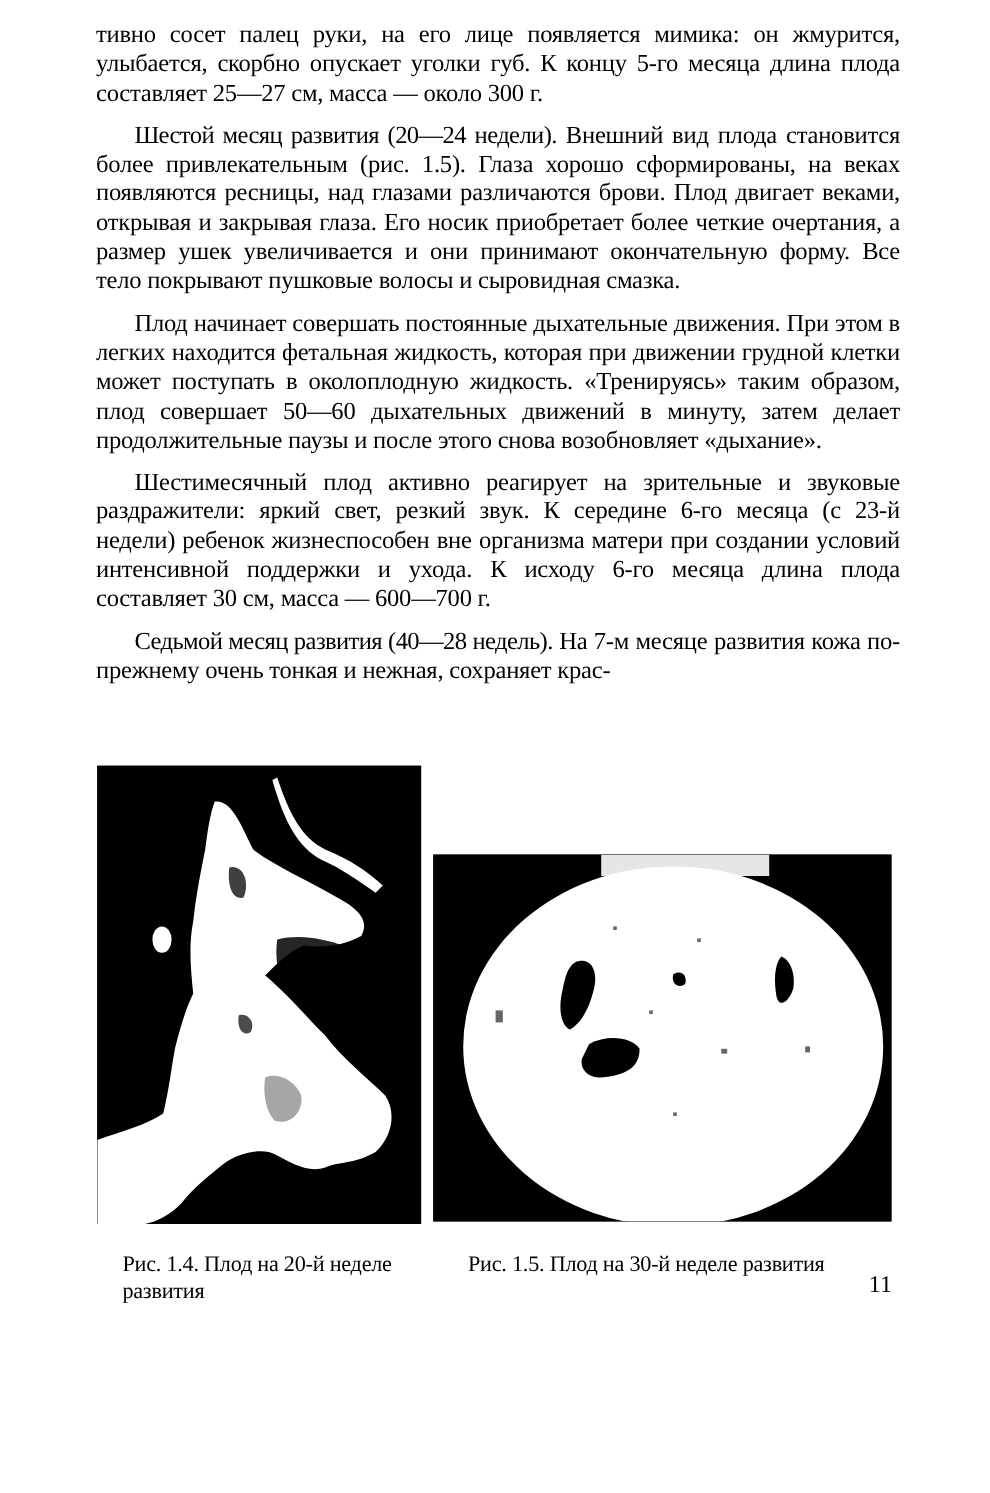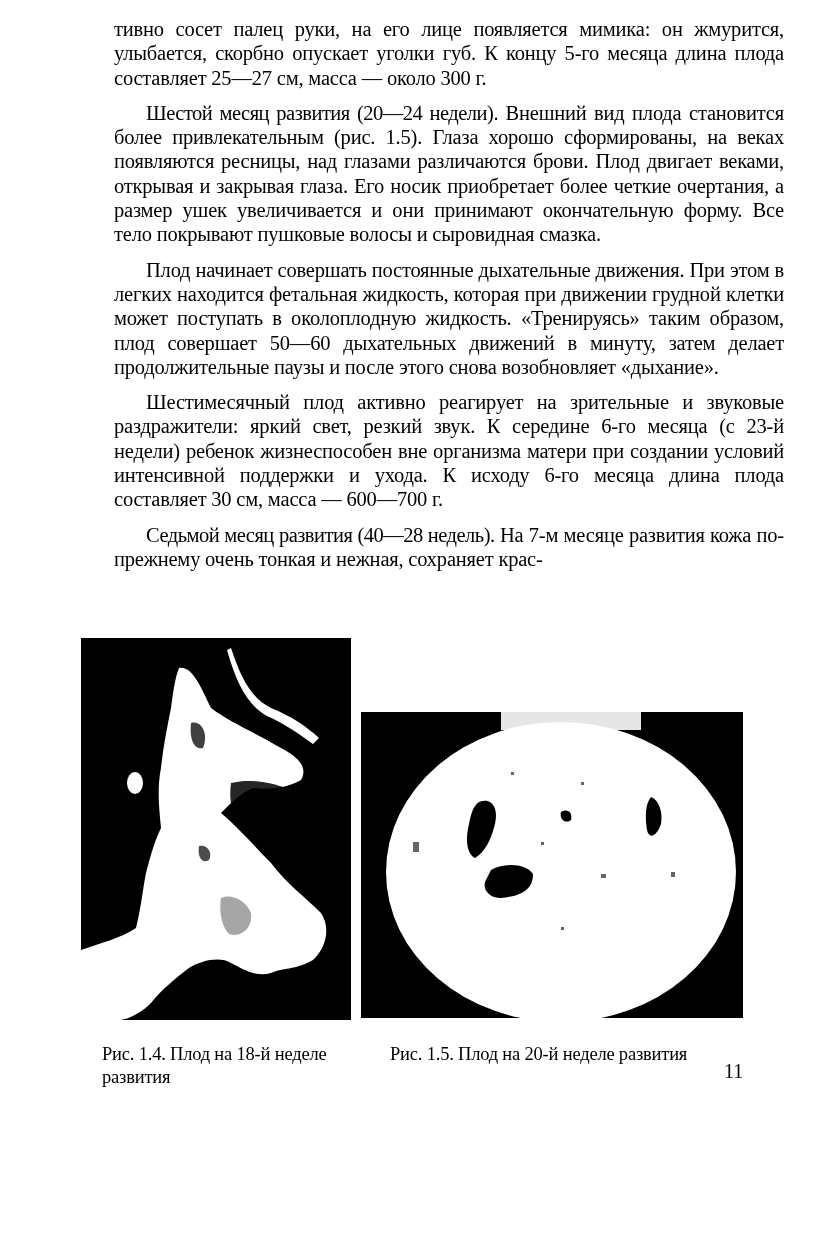--- a/index.html
+++ b/index.html
@@ -1,21 +1,21 @@
 <!DOCTYPE html>
 <html><head>
 <meta charset="utf-8">
 <style>
   html, body { margin: 0; padding: 0; background: #ffffff; }
   body { width: 825px; height: 1244px; position: relative; overflow: hidden; }
   .page { position: absolute; left: 0; top: 0; width: 825px; height: 1244px; background: #fff; }
   .textblock {
     position: absolute; left: 80px; top: 17px; width: 670px;
     font-family: "Liberation Serif", serif; font-size: 20.5px; line-height: 24.3px;
-    color: #000; text-align: justify; letter-spacing: -0.2px; margin-left: 34px;
+    color: #000; text-align: justify; letter-spacing: -0.2px;
   }
   .para { margin: 0 0 11px 0; text-indent: 32px; hyphens: manual; }
   .para.cont { text-indent: 0; }
   .para b { font-weight: normal; letter-spacing: -0.5px; }
   .fig { position: absolute; background: #000; overflow: hidden; }
   .fig svg { display: block; width: 100%; height: 100%; }
   #fig-left { left: 81px; top: 638px; width: 270px; height: 382px; }
   #fig-right { left: 361px; top: 712px; width: 382px; height: 306px; }
   .caption {
     position: absolute; font-family: "Liberation Serif", serif; font-size: 18.5px;
@@ -89,17 +89,17 @@
         <rect x="180" y="130" width="3" height="3"></rect>
         <rect x="240" y="162" width="5" height="4"></rect>
         <rect x="310" y="160" width="4" height="5"></rect>
         <rect x="150" y="60" width="3" height="3"></rect>
         <rect x="220" y="70" width="3" height="3"></rect>
         <rect x="200" y="215" width="3" height="3"></rect>
       </g>
     </svg>
   </div>
 
-  <div class="caption" id="cap-left">Рис. 1.4. Плод на 18-й неделе развития</div>
-  <div class="caption" id="cap-right">Рис. 1.5. Плод на 20-й неделе развития</div>
+  <div class="caption" id="cap-left">Рис. 1.4. Плод на 20-й неделе развития</div>
+  <div class="caption" id="cap-right">Рис. 1.5. Плод на 30-й неделе развития</div>
 
   <div class="pagenum">11</div>
 </div>
 
 </body></html>

